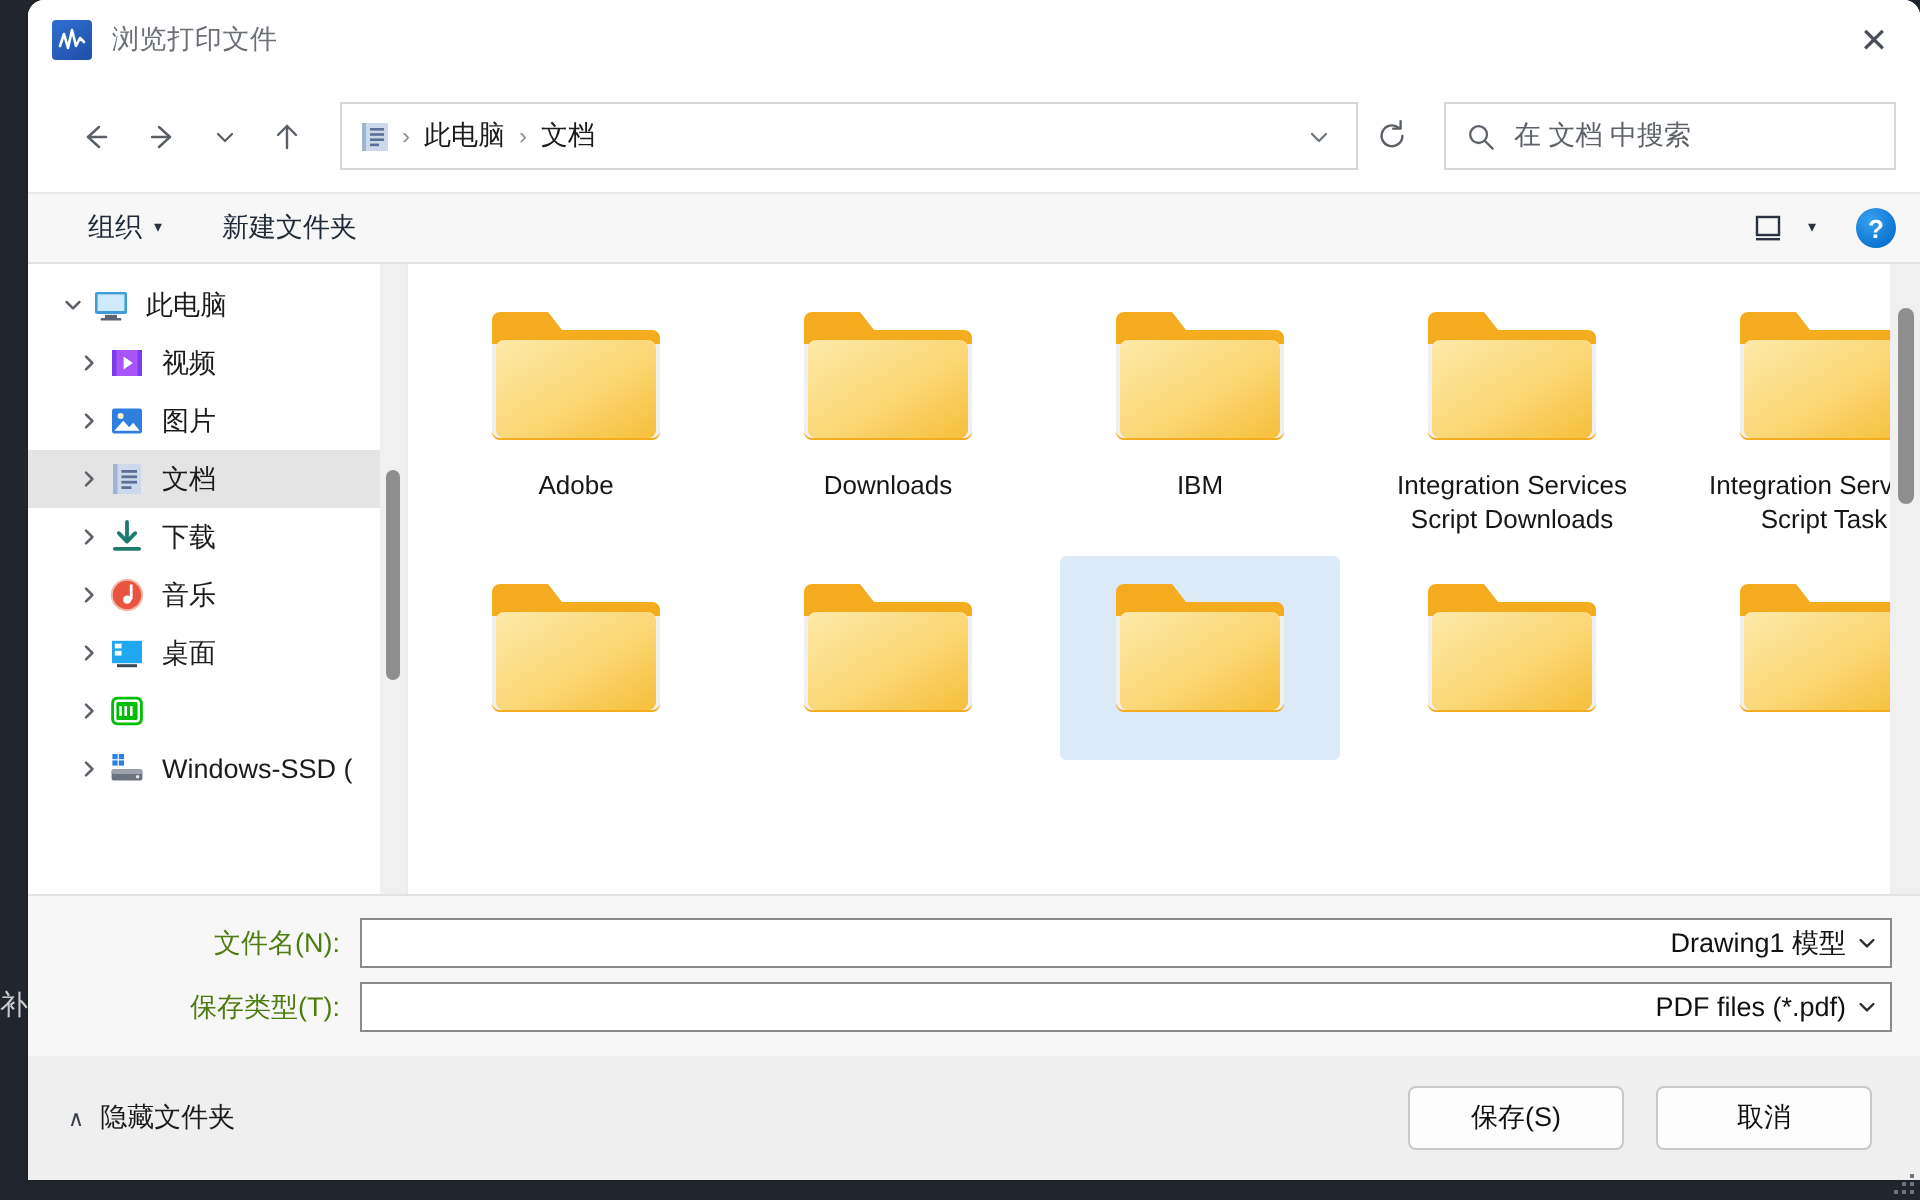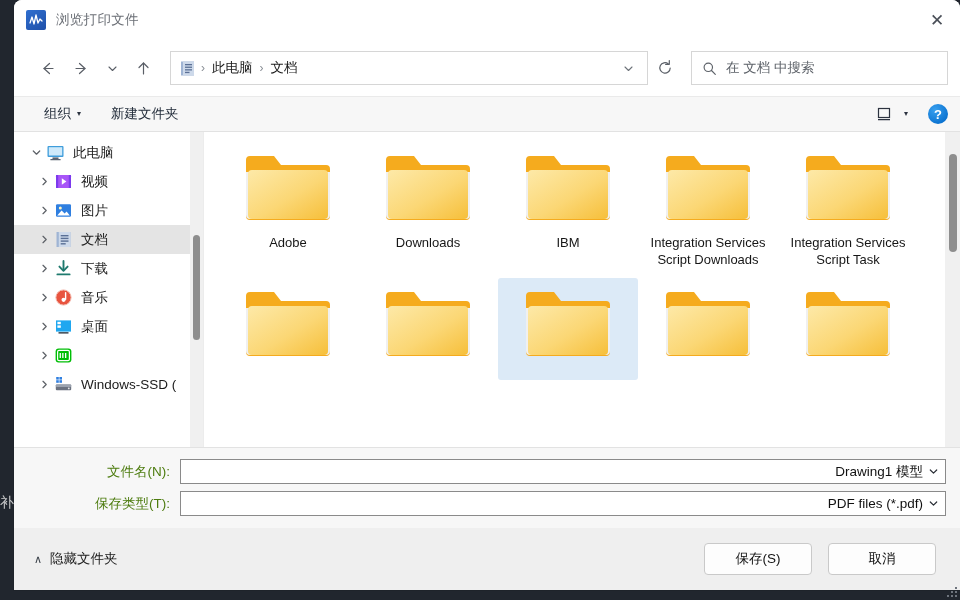--- a/index.html
+++ b/index.html
@@ -118,21 +118,21 @@
     padding: 0 1px;
     user-select: none;
   }
   .addr-ctl {
     width: 30px; height: 30px; flex: none;
     display: flex; align-items: center; justify-content: center;
     color: #6d7279;
   }
 
   .searchbox {
-    width: 257px;
+    width: 226px;
     height: 34px;
     flex: none;
     margin-left: 9px;
     border: 1px solid #d6d6d6;
     background: #fff;
     display: flex;
     align-items: center;
     padding: 0 10px;
     gap: 9px;
   }
@@ -235,21 +235,21 @@
   .filegrid-wrap {
     flex: 1 1 auto;
     position: relative;
     overflow: hidden;
     background: #fff;
   }
   .filegrid {
     display: grid;
     grid-template-columns: repeat(5, 140px);
     padding: 10px 0 0 14px;
-    column-gap: 0px;
+    column-gap: 16px;
   }
   .file-cell {
     width: 140px;
     padding: 6px 6px 10px 6px;
     display: flex;
     flex-direction: column;
     align-items: center;
     border-radius: 3px;
   }
   .file-cell.selected { background: #dceaf7; }

